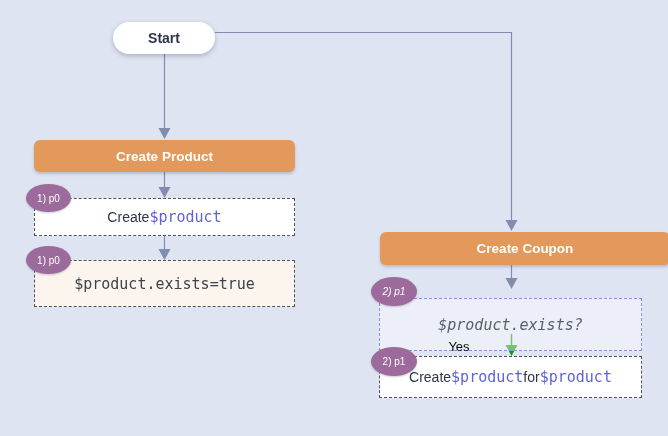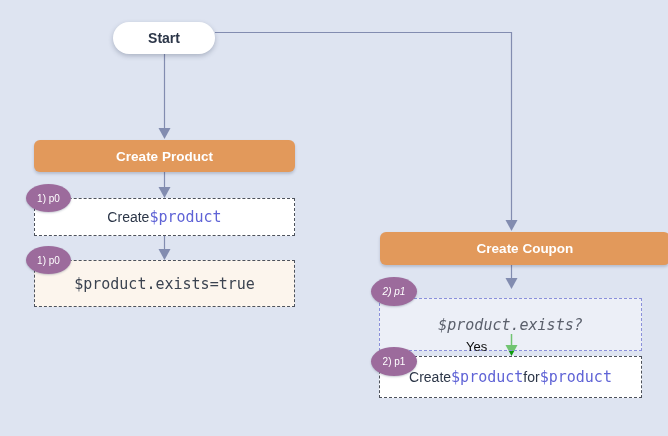--- a/index.html
+++ b/index.html
@@ -58,22 +58,22 @@
     background:var(--badge-bg); color:var(--badge-text);
     border-radius:50%; font-size:10px;
     box-shadow:0 1px 2px rgba(40,50,80,.25);
   }
   .badge-a1{left:26px; top:184px; width:45px; height:28px;}
   .badge-a2{left:26px; top:246px; width:45px; height:28px;}
   .badge-b1{left:371px; top:277px; width:46px; height:29px; font-style:italic;}
   .badge-b2{left:371px; top:347px; width:46px; height:29px;}
 
   .yes-label{
-    position:absolute; left:466px; top:339px; width:40px; z-index:2;
-    text-align:left; font-size:13px; color:#0b0b0b;
+    position:absolute; left:439px; top:339px; width:40px; z-index:2;
+    text-align:center; font-size:13px; color:#0b0b0b;
   }
 </style>
 </head>
 <body>
 
 <div class="canvas">
 
   <svg class="connectors" viewBox="0 0 668 436">
 
     <line class="edge" x1="164.5" y1="54" x2="164.5" y2="129"></line>

